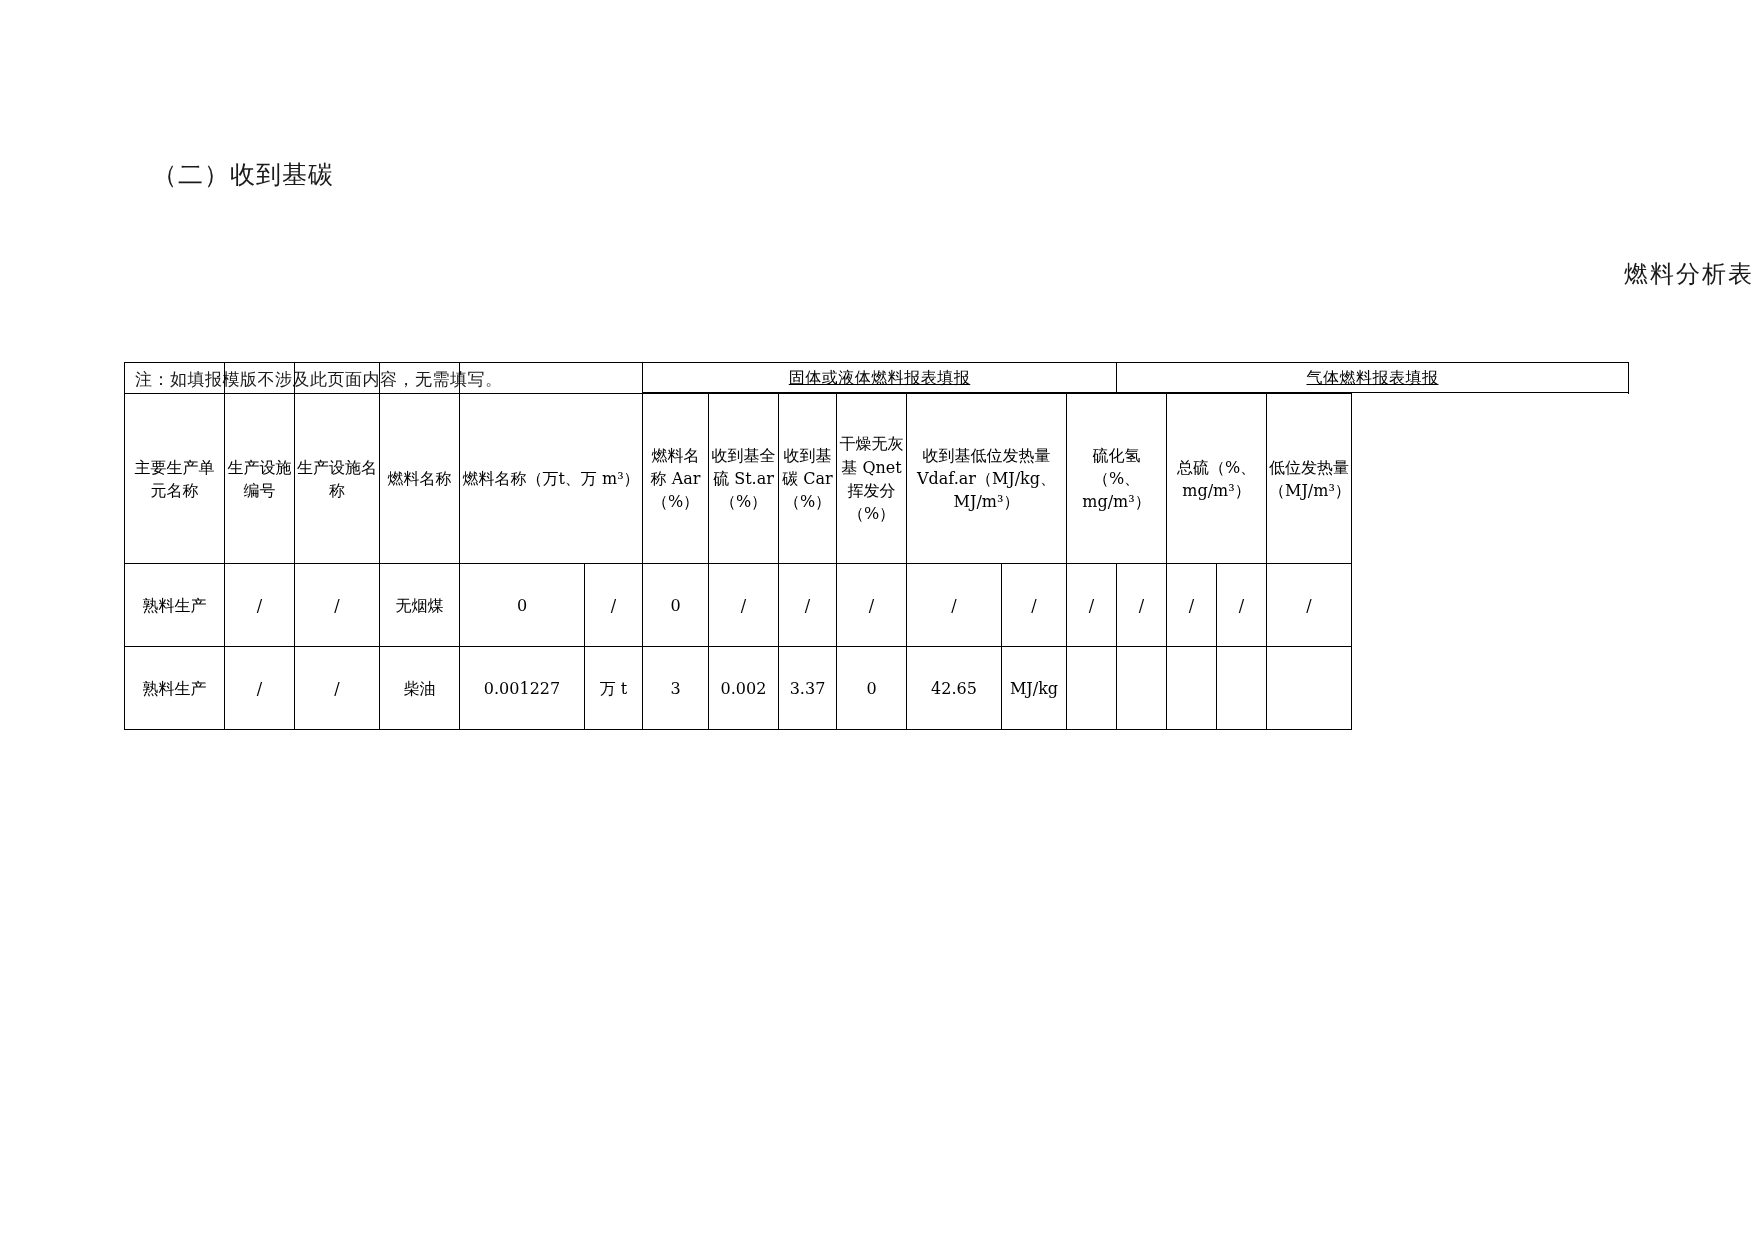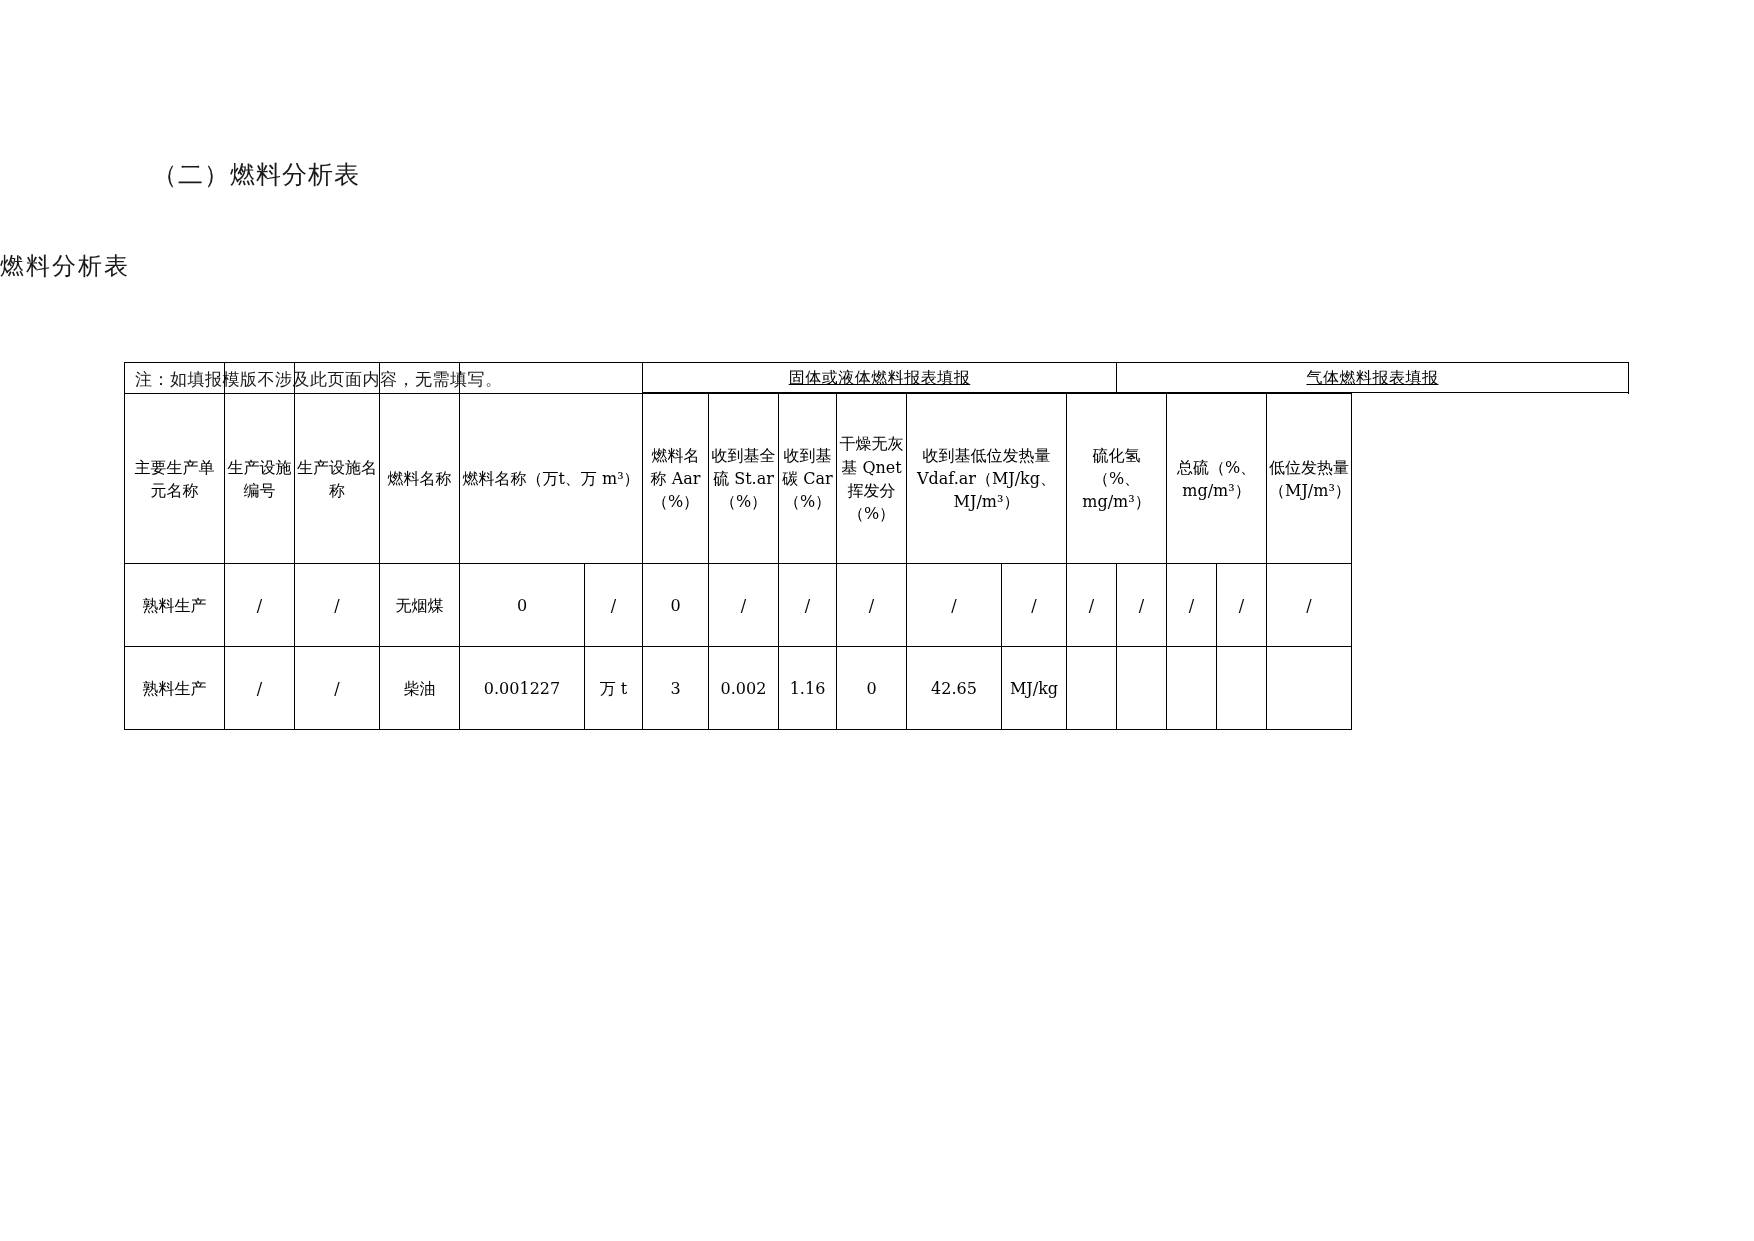--- a/index.html
+++ b/index.html
@@ -27,23 +27,23 @@
     left: 152px;
     top: 158px;
     font-size: 25px;
     letter-spacing: 1px;
     font-family: "DejaVu Serif", "Liberation Serif", serif;
     color: #1a1a1a;
   }
   .doc-title {
     position: absolute;
     left: 0;
-    top: 250px;
+    top: 258px;
     width: 1754px;
-    text-align: left;
+    text-align: right;
     font-size: 24px;
     letter-spacing: 2px;
     color: #1a1a1a;
   }
   .note {
     position: absolute;
     left: 135px;
     top: 320px;
     font-size: 17px;
     color: #1a1a1a;
@@ -82,21 +82,21 @@
   }
   .small-unit {
     font-size: 16px;
   }
 </style>
 </head>
 <body>
 
 <div class="page">
 
-  <div class="section-title">（二）燃料分析表</div>
+  <div class="section-title">（二）收到基碳</div>
 
   <div class="doc-title">燃料分析表</div>
 
   <div class="note">注：如填报模版不涉及此页面内容，无需填写。</div>
 
   <table class="fuel">
     <colgroup>
       <col style="width:100px">
       <col style="width:70px">
       <col style="width:85px">
@@ -177,21 +177,21 @@
 
       <tr class="data-row">
         <td>熟料生产</td>
         <td>/</td>
         <td>/</td>
         <td>柴油</td>
         <td>0.001227</td>
         <td class="small-unit">万 t</td>
         <td>3</td>
         <td>0.002</td>
-        <td>1.16</td>
+        <td>3.37</td>
         <td>0</td>
         <td>42.65</td>
         <td class="small-unit">MJ/kg</td>
         <td></td>
         <td></td>
         <td></td>
         <td></td>
         <td></td>
       </tr>
     </tbody>

